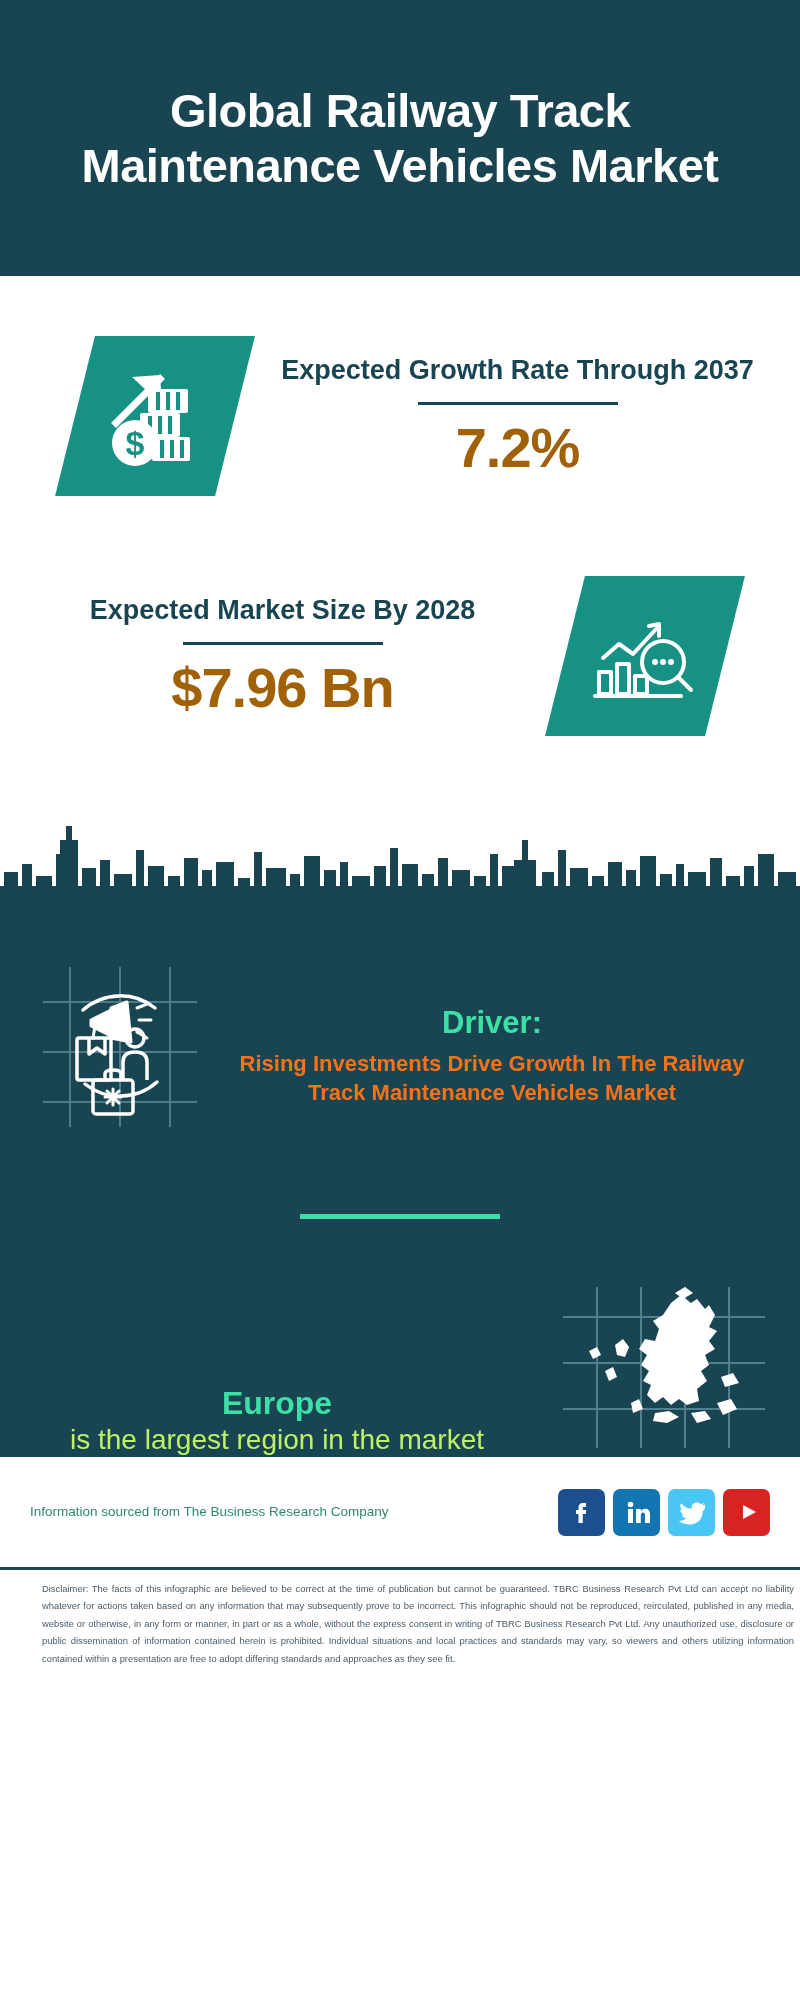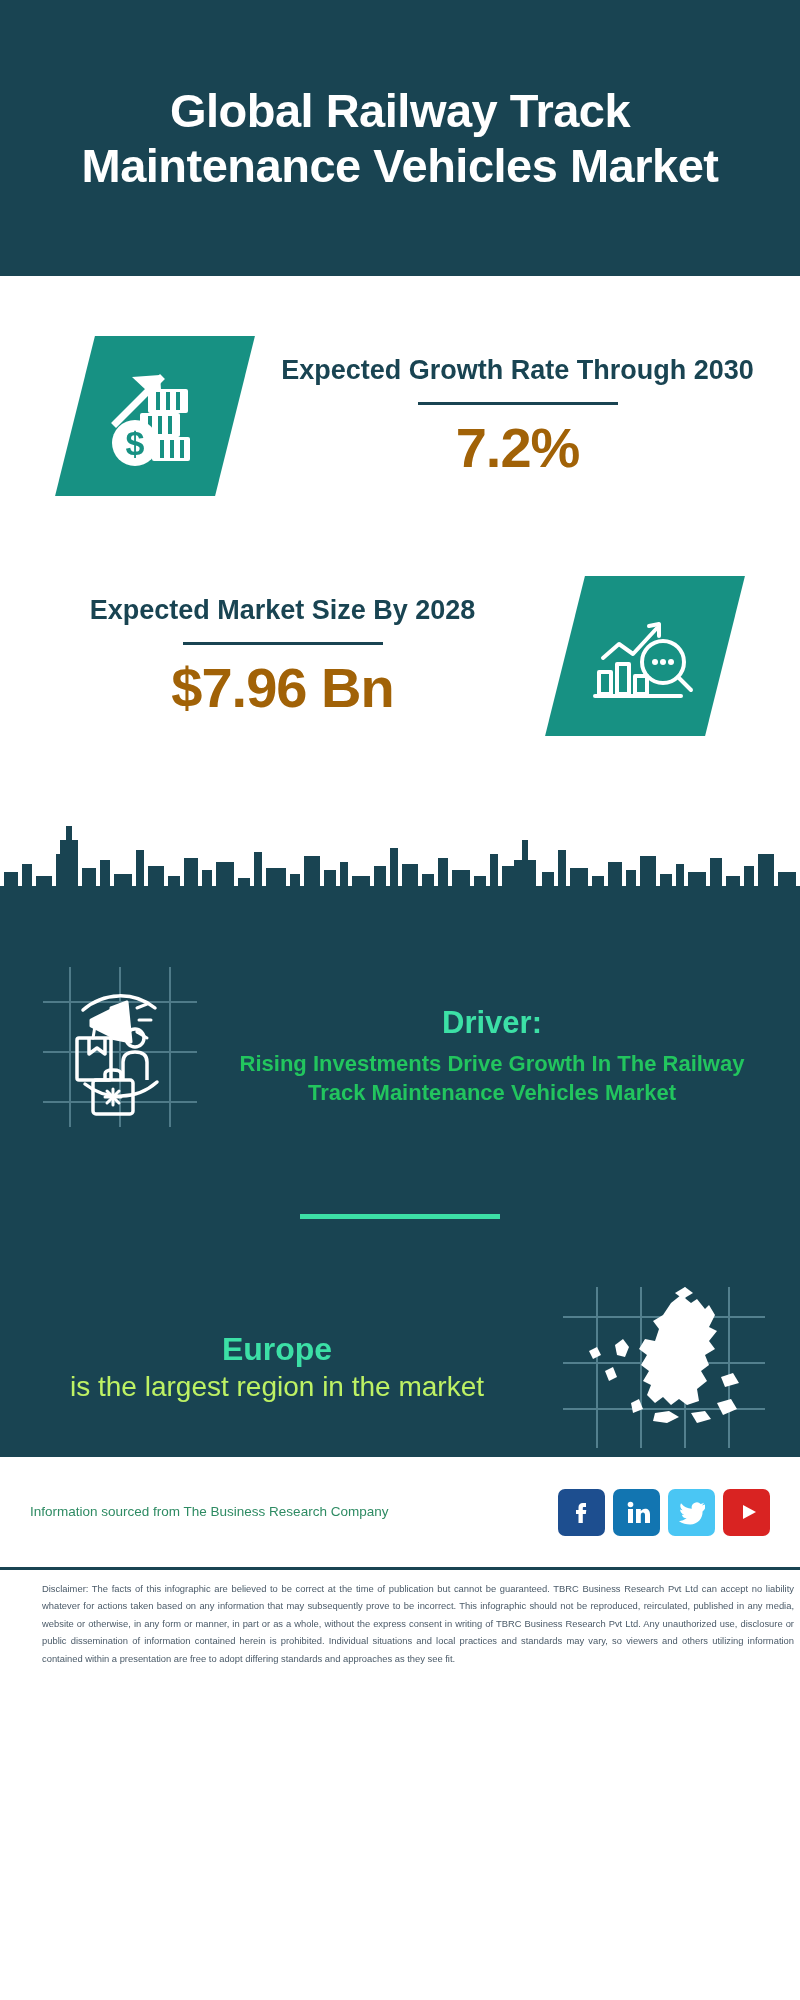--- a/index.html
+++ b/index.html
@@ -58,25 +58,25 @@
   
   .darkbody {
     background:#194452; width:100%; position:relative;
     padding-top:18px;
   }
 
   .driver-block { display:flex; align-items:center; padding:18px 26px 0 30px; }
   .driver-icon { flex:0 0 180px; height:170px; display:flex; align-items:center; justify-content:center; }
   .driver-text { flex:1; text-align:center; padding-top:18px; }
   .driver-heading { color:#3ce0a6; font-size:31px; font-weight:bold; margin-bottom:8px; }
-  .driver-body { color:#22c55e; font-size:22px; font-weight:bold; line-height:1.33; }
+  .driver-body { color:#f97316; font-size:22px; font-weight:bold; line-height:1.33; }
 
   .mid-rule { width:200px; height:5px; background:#3ce0a6; margin:82px auto 0; }
 
-  .region-block { display:flex; align-items:center; padding:58px 16px 0 10px; }
+  .region-block { display:flex; align-items:flex-end; padding:58px 16px 0 10px; }
   .region-text { flex:1; text-align:center; }
   .region-name { color:#3ce0a6; font-size:32px; font-weight:bold; line-height:1.2; }
   .region-sub { color:#bef264; font-size:28px; line-height:1.25; font-weight:400; }
   .region-map { flex:0 0 240px; height:180px; display:flex; align-items:center; justify-content:center; }
 
   
   .source {
     background:#ffffff; width:100%; height:110px;
     display:flex; align-items:center; justify-content:space-between;
     padding:17px 30px;
@@ -128,21 +128,21 @@
             <rect x="68" y="55" width="4" height="18"></rect>
           <rect x="60" y="79" width="4" height="18"></rect>
             <rect x="70" y="79" width="4" height="18"></rect>
             <rect x="80" y="79" width="4" height="18"></rect>
         </g>
         <circle cx="35" cy="82" r="23" fill="#ffffff"></circle>
         <text x="35" y="94" font-size="34" font-weight="bold" text-anchor="middle" fill="#179183" font-family="'Liberation Sans',sans-serif">$</text>
       </svg>
     </div>
     <div class="stat-text">
-      <div class="stat-label">Expected Growth Rate Through 2030</div>
+      <div class="stat-label">Expected Growth Rate Through 2037</div>
       <div class="stat-rule"></div>
       <div class="stat-value">7.2%</div>
     </div>
   </div>
 
   <div class="stat-row stat-row-2">
     <div class="stat-text">
       <div class="stat-label">Expected Market Size By 2028</div>
       <div class="stat-rule"></div>
       <div class="stat-value">$7.96 Bn</div>

